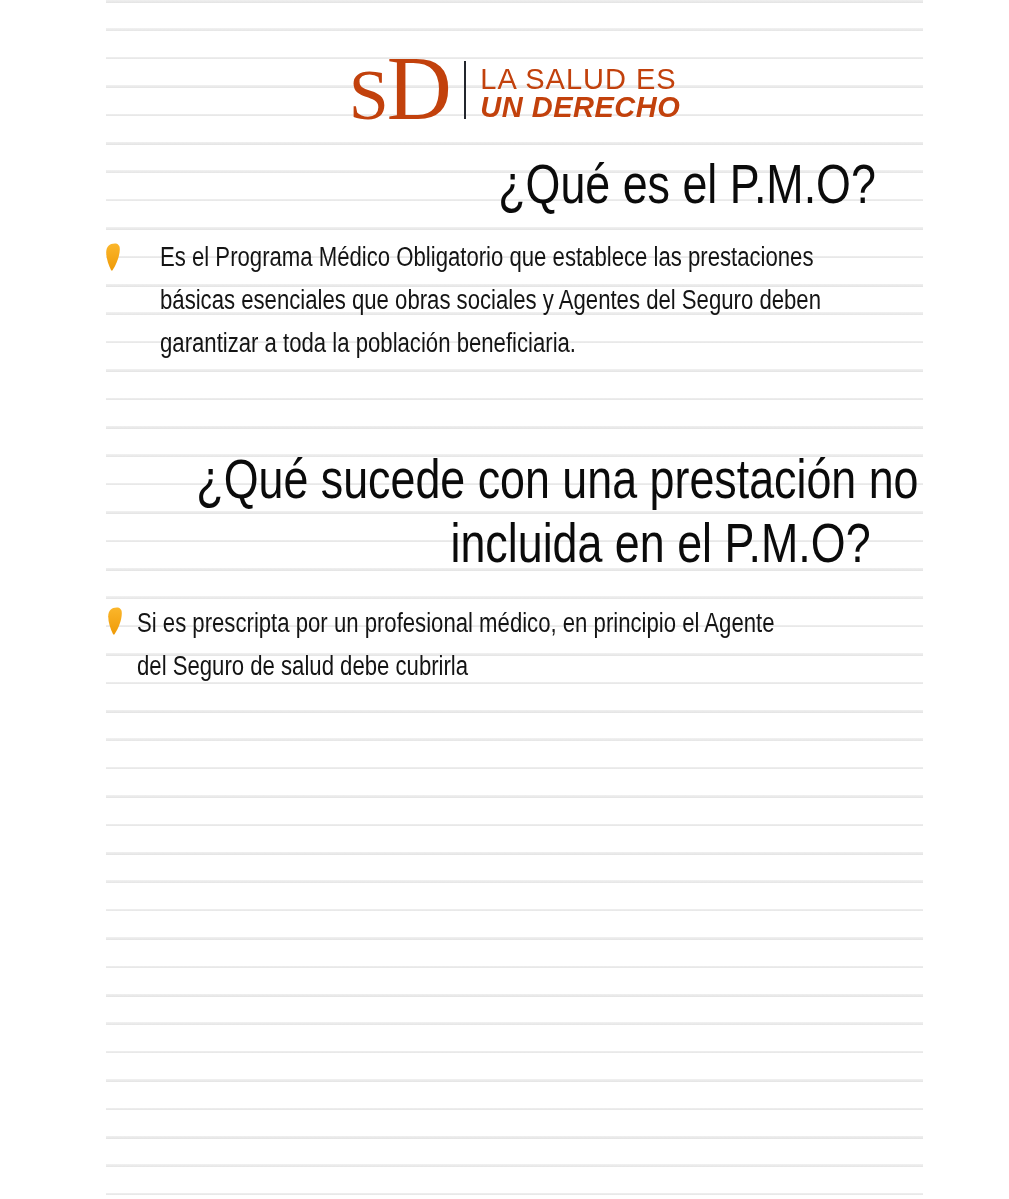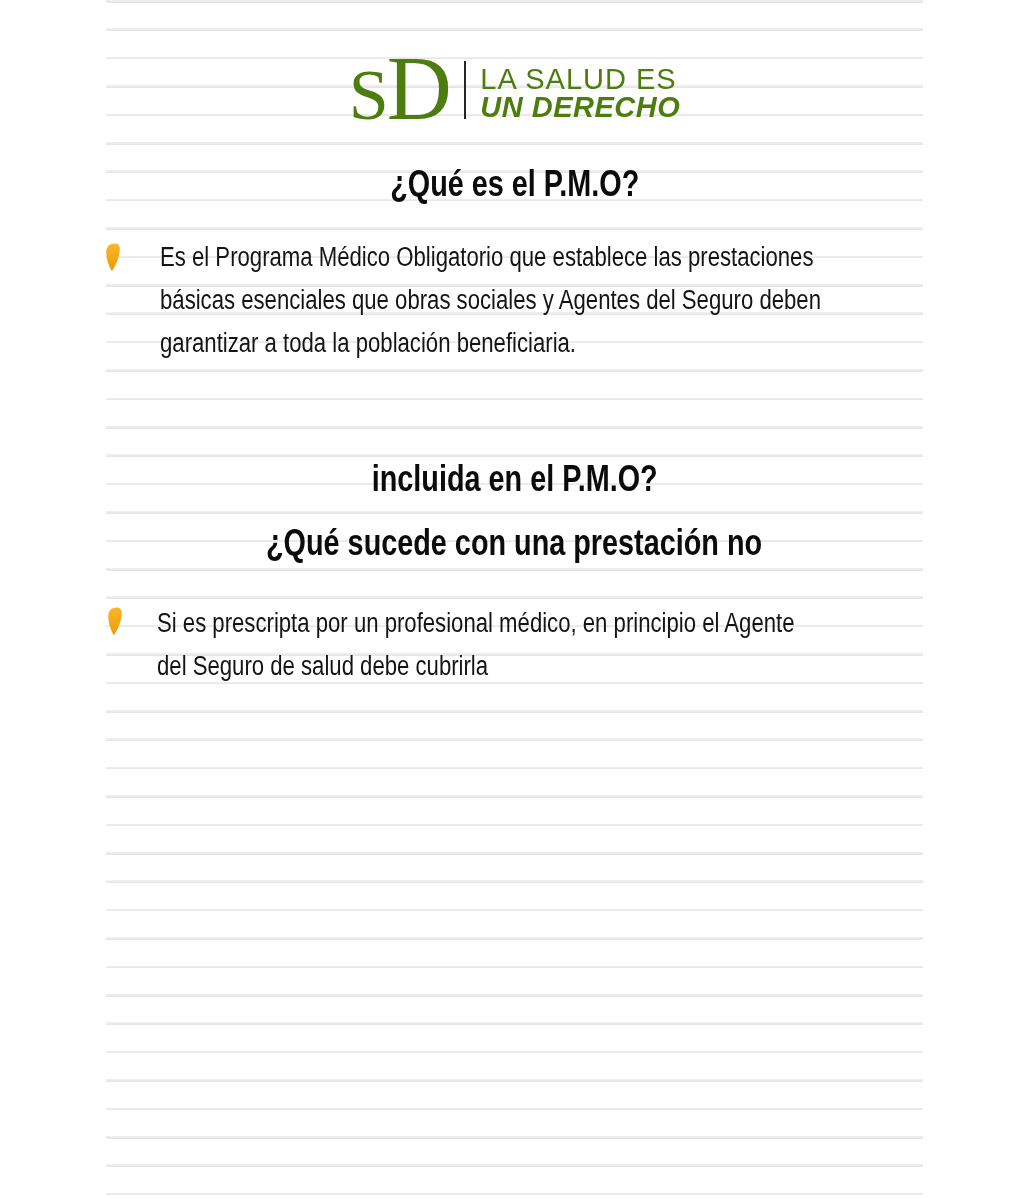--- a/index.html
+++ b/index.html
@@ -15,44 +15,44 @@
     position:absolute;left:106px;top:0;width:817px;height:1199px;
     background-image:repeating-linear-gradient(
       to bottom,
       #f0f0f0 0px,#e5e5e5 2.6px,
       rgba(255,255,255,0) 2.6px,rgba(255,255,255,0) 28.4px);
   }
   
   .logo{
     position:absolute;left:106px;top:44px;width:817px;height:90px;
     display:flex;justify-content:center;align-items:center;
-    color:#4d7c0f;
+    color:#c2410c;
   }
   .monogram{font-family:"Liberation Serif","DejaVu Serif",serif;line-height:1;white-space:nowrap;}
   .mono-s{font-size:72px;}
   .mono-d{font-size:90px;margin-left:-2px;}
   .logo-divider{width:2.5px;height:58px;background:#23262d;margin:0 14px 0 12px;margin-top:2px;}
   .logo-tagline{display:flex;flex-direction:column;justify-content:center;margin-top:8px;}
   .tagline-top{font-size:29px;line-height:28px;font-weight:normal;letter-spacing:1px;}
   .tagline-bottom{font-size:29px;line-height:28px;font-weight:bold;letter-spacing:0.5px;font-style:italic;}
   
   .heading{
     position:absolute;left:106px;width:817px;
-    text-align:center;color:#0b0b0b;font-weight:bold;
-    font-size:36px;line-height:64px;margin:0;white-space:nowrap;
+    text-align:right;color:#0b0b0b;font-weight:normal;
+    font-size:56px;line-height:64px;margin:0;white-space:nowrap;
   }
   .heading-line{height:64px;}
   .squeeze{display:inline-block;transform:scaleX(0.8);}
   #heading-1{top:152px;}
   #heading-2{top:447px;}
   
   .para{position:absolute;color:#141414;font-size:27px;line-height:43px;white-space:nowrap;}
   .para .para-line{height:43px;transform:scaleX(0.82);transform-origin:left center;}
   #para-1{left:142px;top:236px;margin-left:18px;}
-  #para-2{left:157px;top:602px;}
+  #para-2{left:137px;top:602px;}
   .bullet-icon{position:absolute;}
   #bullet-1{left:104px;top:243px;}
   #bullet-2{left:106px;top:607px;}
 </style>
 </head>
 <body>
 
 <div class="page">
 
   <div class="ruled-lines"></div>
@@ -82,22 +82,22 @@
     <path d="M10.8 0.6 C5.6 0.6 2.2 4 2.2 9.2 C2.2 15.2 4.2 21.4 7.2 27.4 L8.4 27.4 C12.9 20.6 15.8 12.4 15.8 6.2 C15.8 2.4 13.9 0.6 10.8 0.6 Z" fill="url(#amber1)"></path>
   </svg>
 
   <div class="para" id="para-1">
     <div class="para-line">Es el Programa Médico Obligatorio que establece las prestaciones</div>
     <div class="para-line">básicas esenciales que obras sociales y Agentes del Seguro deben</div>
     <div class="para-line">garantizar a toda la población beneficiaria.</div>
   </div>
 
   <h1 class="heading" id="heading-2">
+    <div class="heading-line"><span class="squeeze">¿Qué sucede con una prestación no</span></div>
     <div class="heading-line"><span class="squeeze">incluida en el P.M.O?</span></div>
-    <div class="heading-line"><span class="squeeze">¿Qué sucede con una prestación no</span></div>
   </h1>
 
   <svg class="bullet-icon" id="bullet-2" width="18" height="28" viewBox="0 0 18 28" aria-hidden="true">
     <defs>
       <linearGradient id="amber2" x1="0" y1="0" x2="0" y2="1">
         <stop offset="0" stop-color="#fbb62b"></stop>
           <stop offset="1" stop-color="#ef9b07"></stop>
       </linearGradient>
     </defs>
     <path d="M10.8 0.6 C5.6 0.6 2.2 4 2.2 9.2 C2.2 15.2 4.2 21.4 7.2 27.4 L8.4 27.4 C12.9 20.6 15.8 12.4 15.8 6.2 C15.8 2.4 13.9 0.6 10.8 0.6 Z" fill="url(#amber2)"></path>

